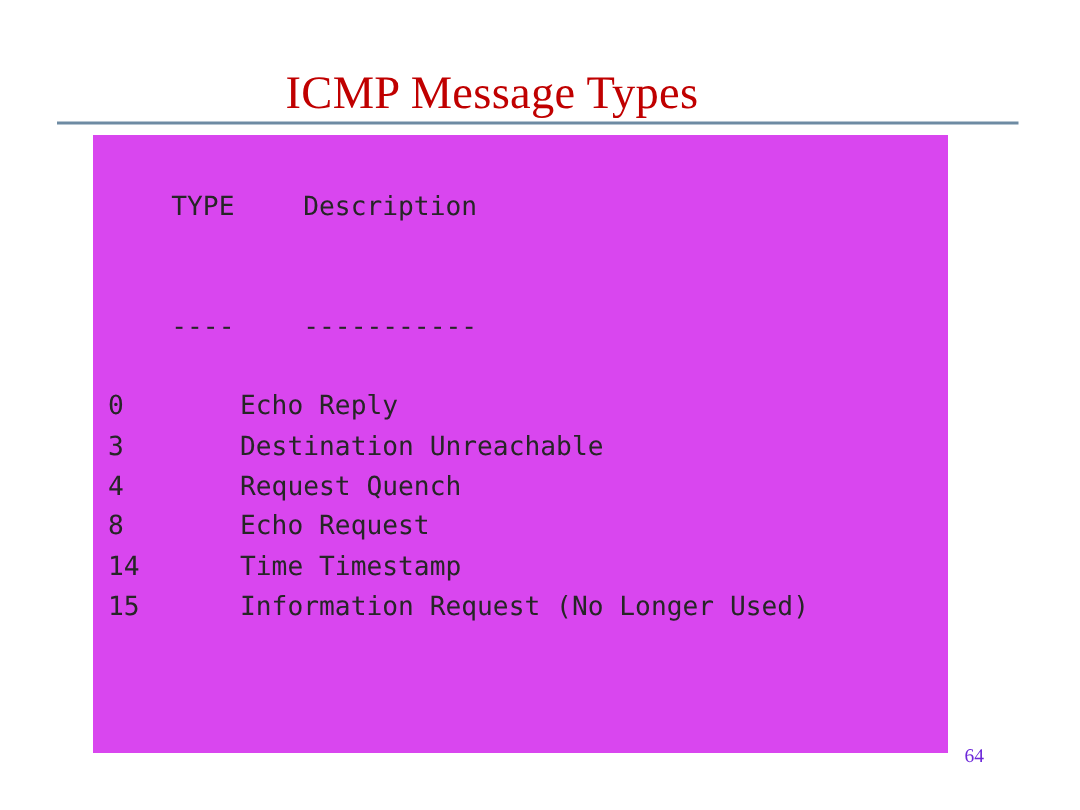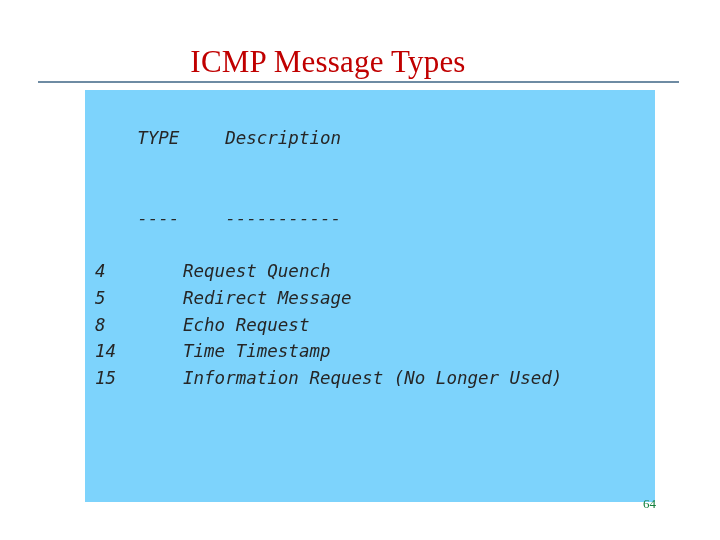--- a/index.html
+++ b/index.html
@@ -37,29 +37,28 @@
     left: 38px;
     top: 81px;
     width: 641px;
     height: 2px;
     background: #6E8BA3;
   }
 
   
   #code-block {
     position: absolute;
-    left: 85px;
+    left: 62px;
     top: 90px;
     width: 570px;
     height: 412px;
-    background: #7dd3fc;
+    background: #d946ef;
     box-sizing: border-box;
     padding: 8px 0 0 10px;
     overflow: hidden;
-    font-style: italic;
   }
 
   .code-line {
     font-family: "DejaVu Sans Mono", monospace;
     font-size: 17.5px;
     line-height: 26.7px;
     color: #262626;
     white-space: pre;
     letter-spacing: 0px;
   }
@@ -72,43 +71,44 @@
     display: inline-block;
   }
 
   
   #page-number {
     position: absolute;
     left: 643px;
     top: 496px;
     font-family: "Liberation Serif", serif;
     font-size: 13px;
-    color: #15803d;
+    color: #6d28d9;
   }
 </style>
 </head>
 <body>
 
 <h1 id="slide-title">ICMP Message Types</h1>
 
 <div id="title-rule"></div>
 
 <div id="code-block">
 
   <div class="code-line">
     <span class="col-type">TYPE</span><span class="col-desc">Description</span>
   </div>
 
   <div class="code-line">
     <span class="col-type">----</span><span class="col-desc">-----------</span>
   </div>
 
   <div id="table-body">
+      <div class="code-line"><span class="col-type">0</span><span class="col-desc">Echo Reply</span></div>
+      <div class="code-line"><span class="col-type">3</span><span class="col-desc">Destination Unreachable</span></div>
       <div class="code-line"><span class="col-type">4</span><span class="col-desc">Request Quench</span></div>
-      <div class="code-line"><span class="col-type">5</span><span class="col-desc">Redirect Message</span></div>
       <div class="code-line"><span class="col-type">8</span><span class="col-desc">Echo Request</span></div>
       <div class="code-line"><span class="col-type">14</span><span class="col-desc">Time Timestamp</span></div>
       <div class="code-line"><span class="col-type">15</span><span class="col-desc">Information Request (No Longer Used)</span></div>
     </div>
 
 </div>
 
 <div id="page-number">64</div>
 
 </body></html>

